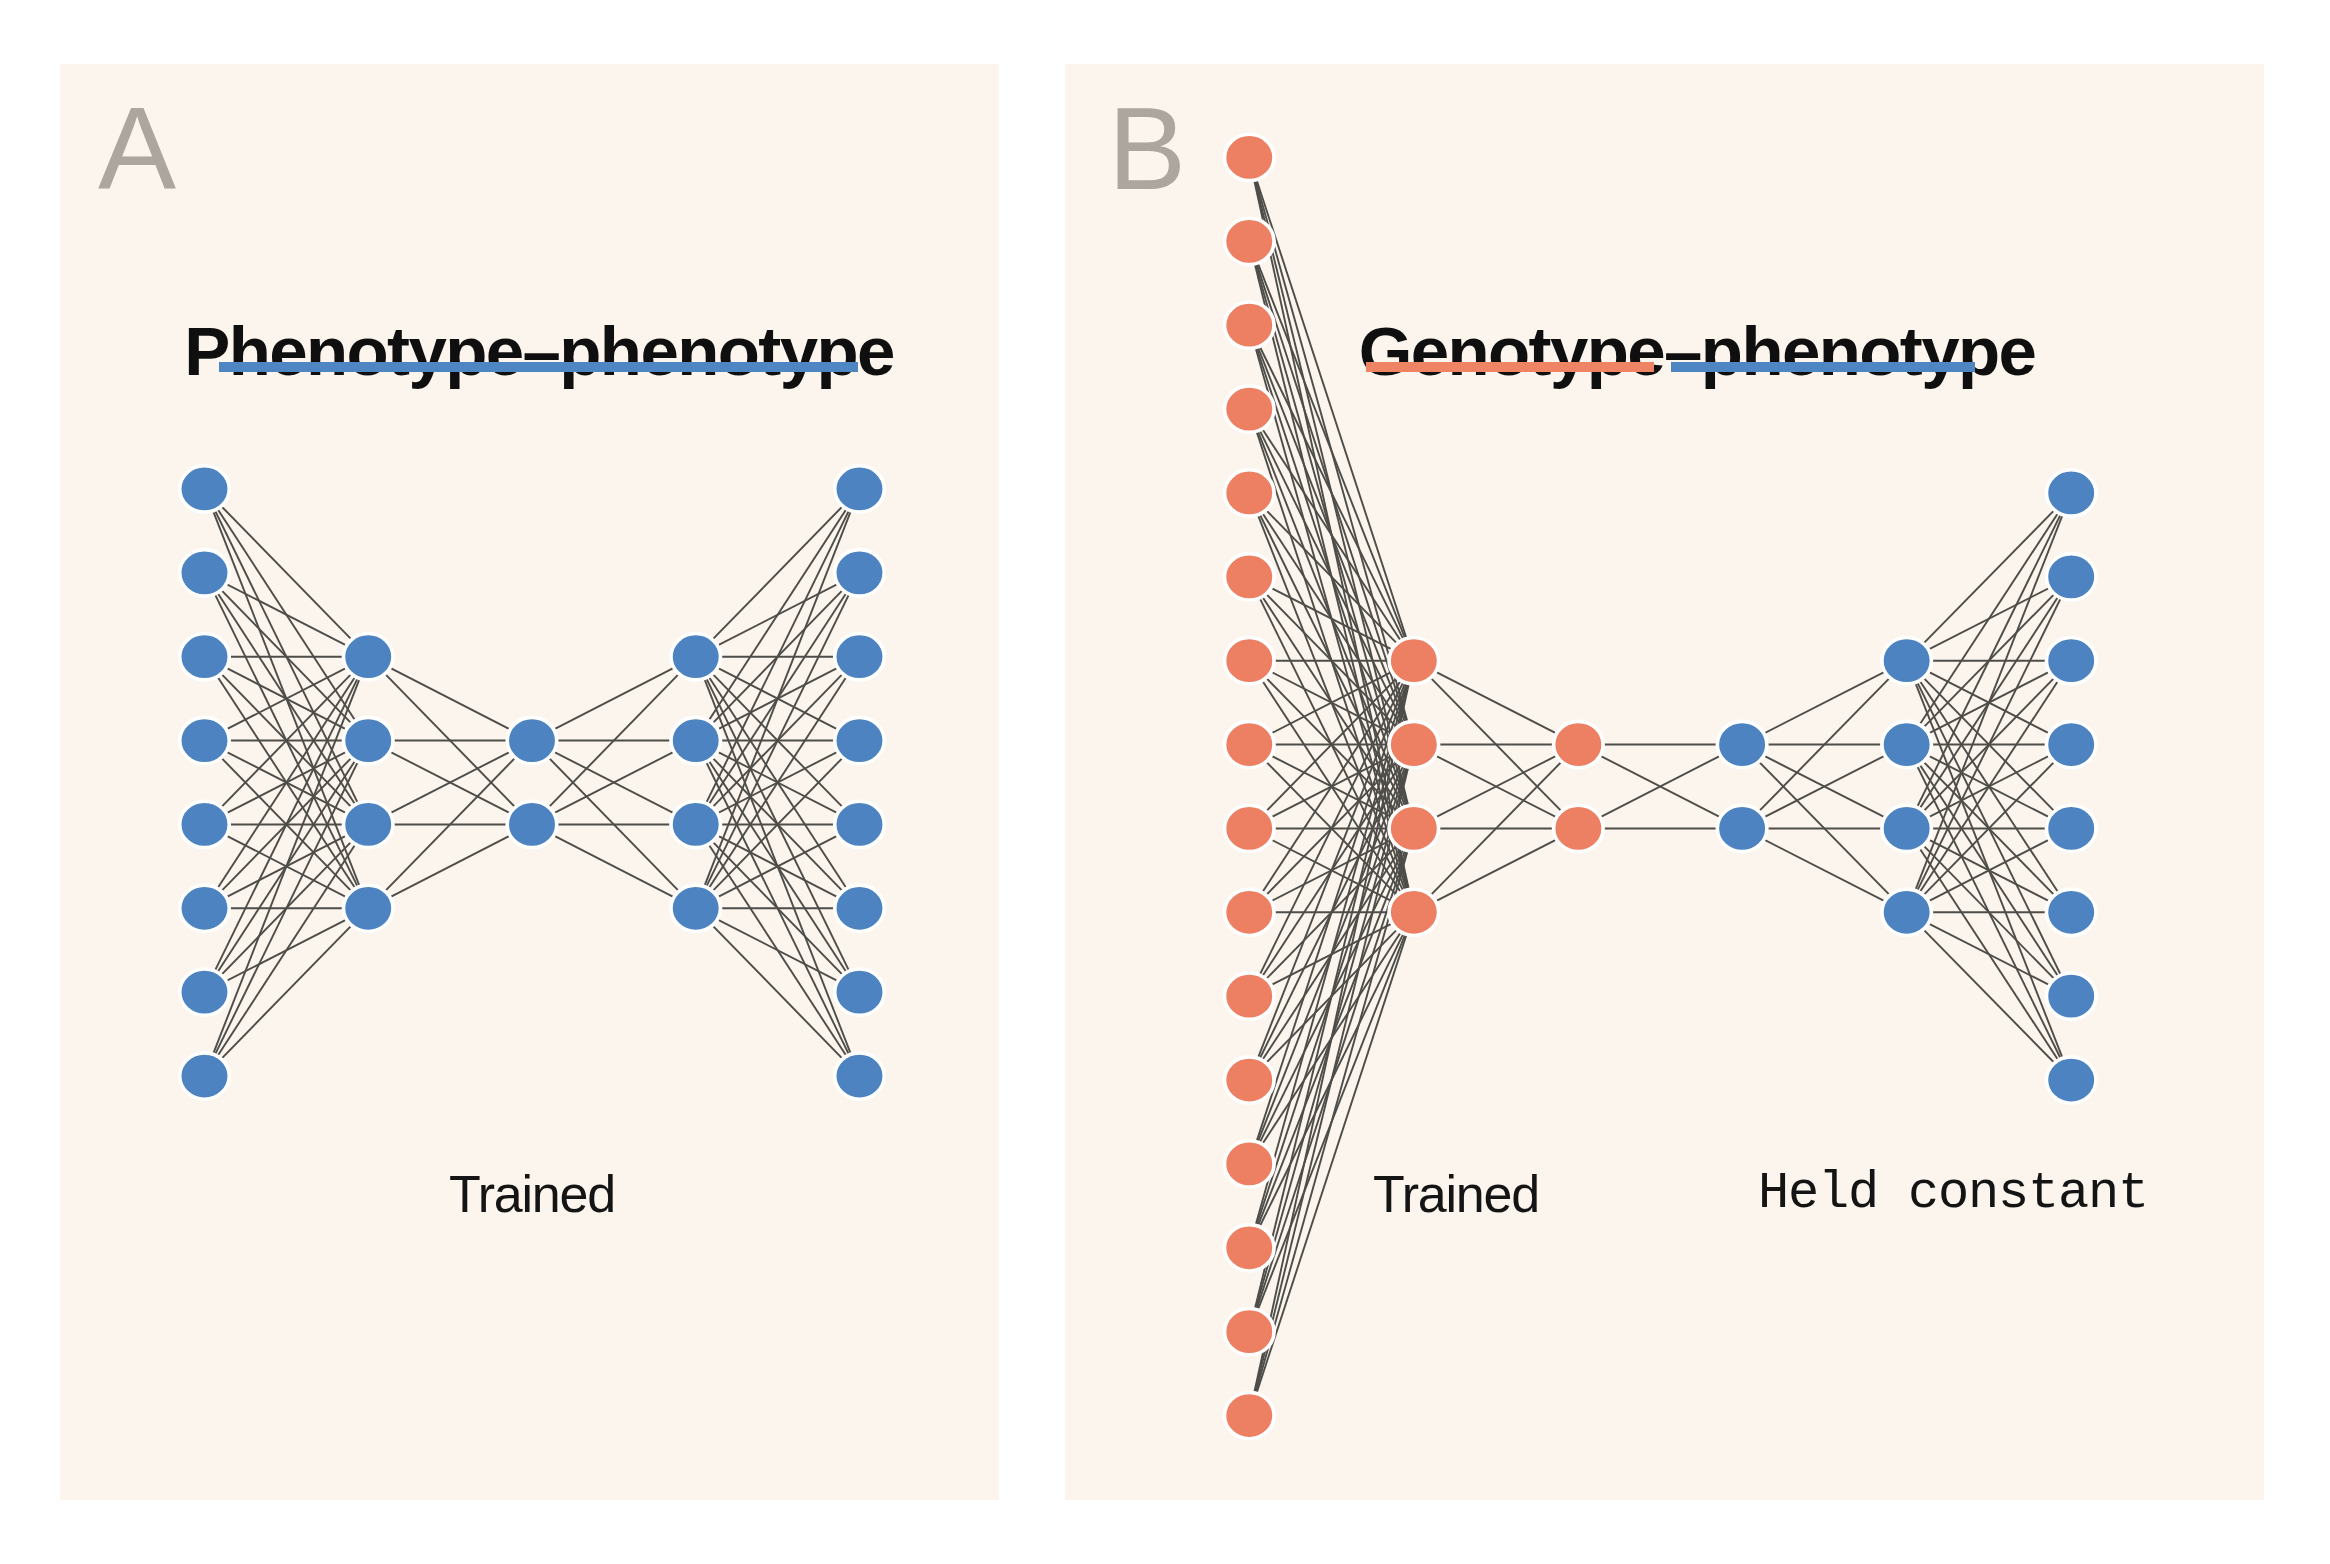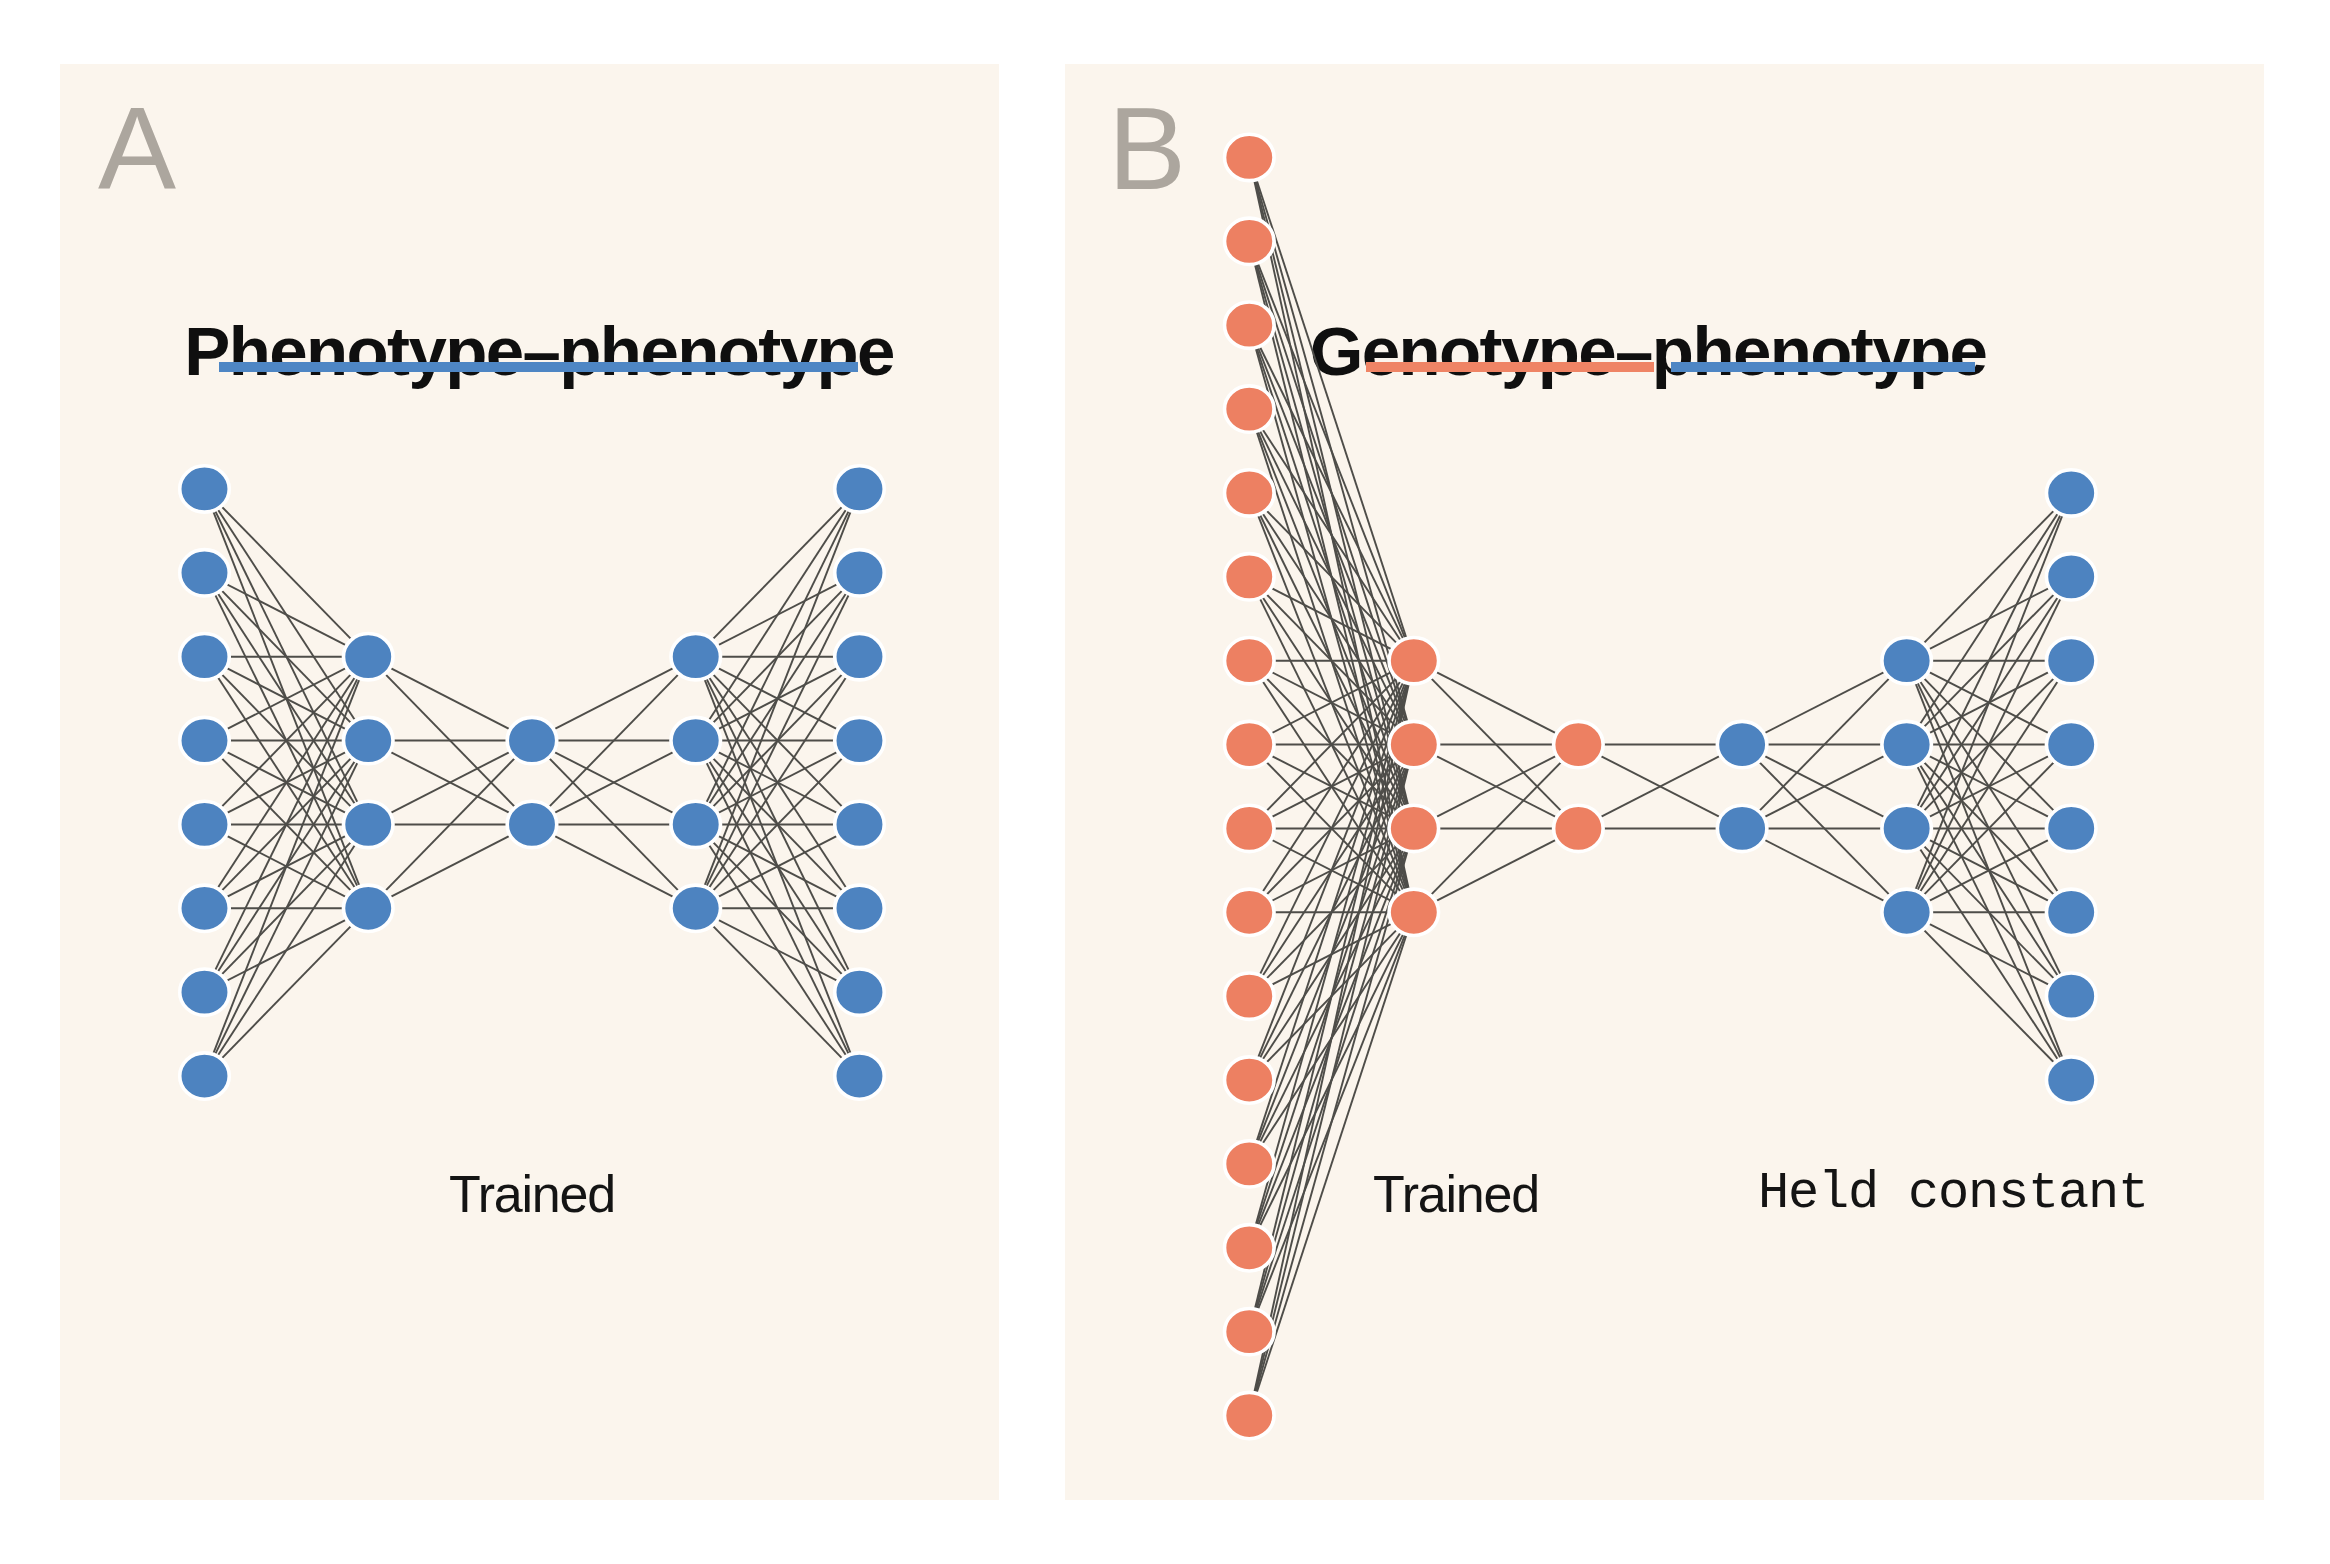--- a/index.html
+++ b/index.html
@@ -23,21 +23,21 @@
   }
   .panel-a .corner-letter{left:38px;}
   .panel-b .corner-letter{left:43px;}
   .panel-title{
     position:absolute;top:232px;
     transform:translateX(-50%);
     font-size:69px;font-weight:700;letter-spacing:-1.6px;
     color:#0f0f0f;white-space:nowrap;margin-top:16px;
   }
   .panel-a .panel-title{left:479px;}
-  .panel-b .panel-title{left:583px;}
+  .panel-b .panel-title{left:632px;}
   .net-label{
     position:absolute;top:1100px;
     transform:translateX(-50%);
     font-size:52px;font-weight:400;letter-spacing:-1.2px;
     color:#141414;white-space:nowrap;
   }
   #label-a-trained{left:472px;}
   #label-b-trained{left:391px;}
   #label-b-held{left:888px;font-family:Liberation Mono, monospace;}
   .networks{

